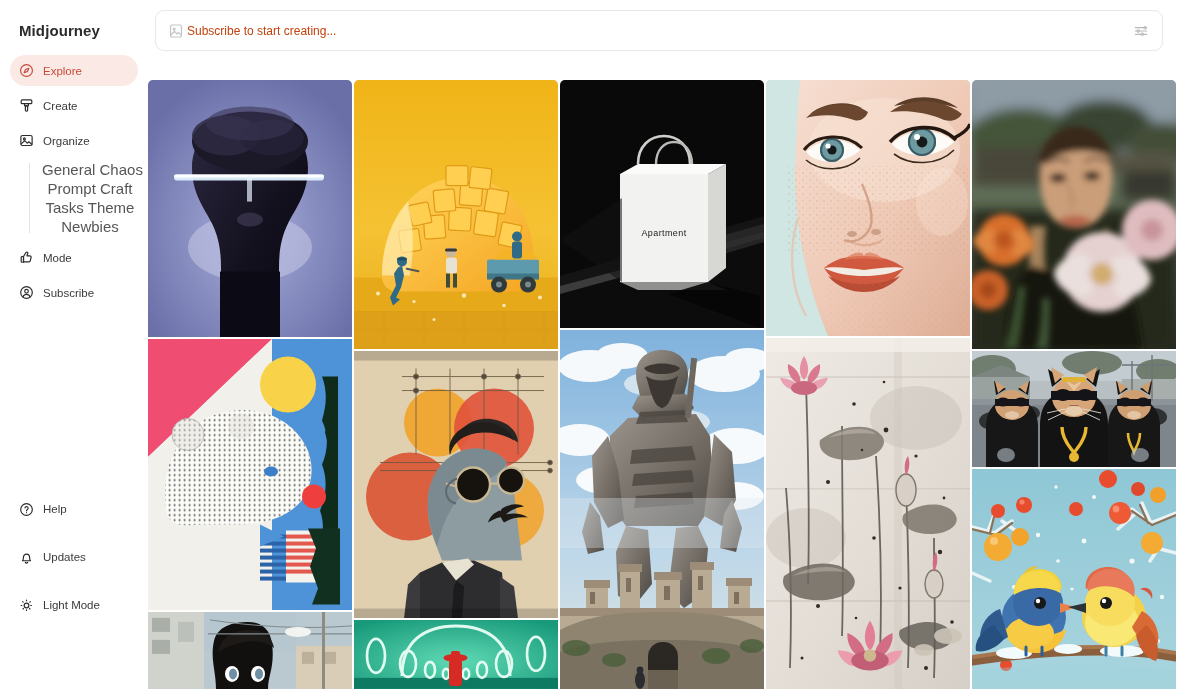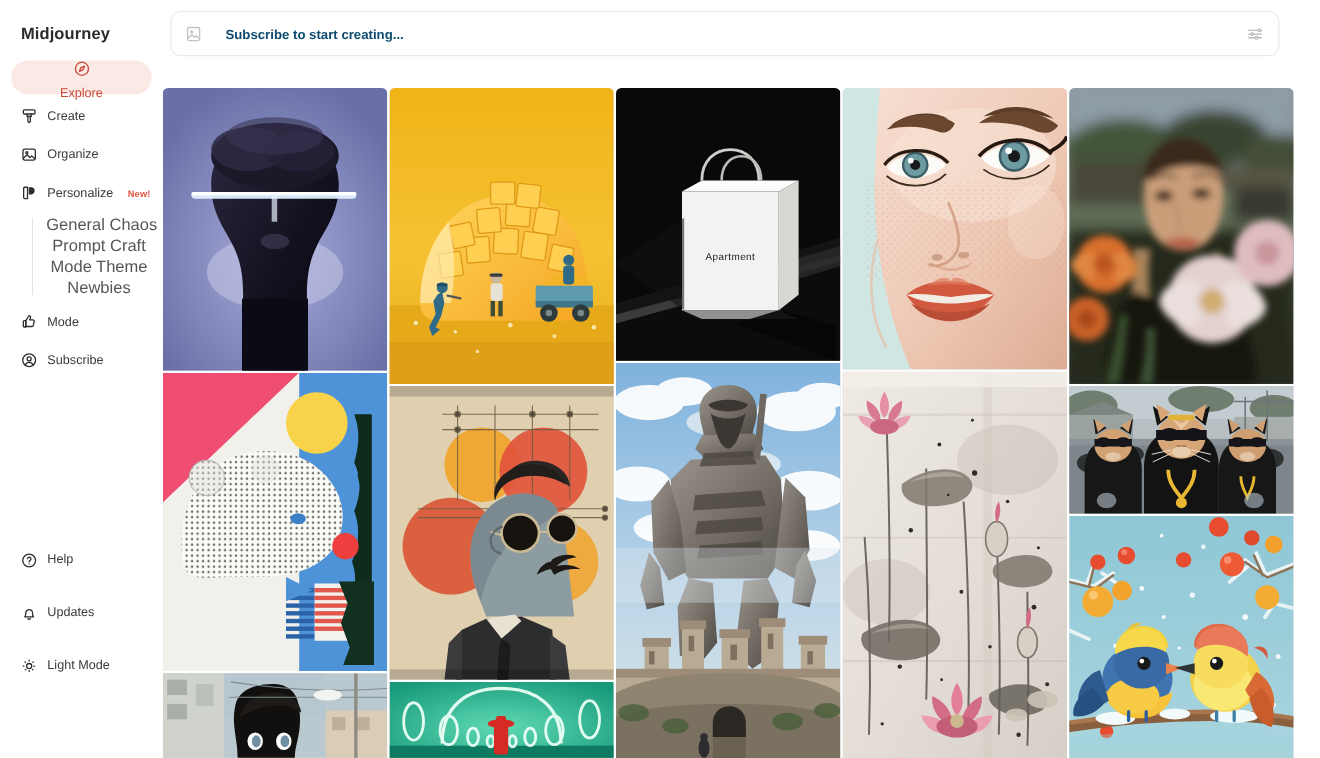--- a/index.html
+++ b/index.html
@@ -33,21 +33,21 @@
     padding: 0 9px;
     border-radius: 16px;
     margin-bottom: 4px;
     cursor: pointer;
     color: #3a3a3a;
     font-size: 11.5px;
     position: relative;
   }
   .nav-item .ico { width: 15px; height: 15px; flex: 0 0 15px; display:flex; align-items:center; justify-content:center; }
   .nav-item .ico svg { display:block; }
-  .nav-item.active { background: #fbe9e6; color: #c8493a; flex-direction: column; }
+  .nav-item.active { background: #fbe9e6; color: #c8493a; }
   .nav-item.active .ico svg { stroke: #c8493a; }
   .nav-label { white-space: nowrap; }
   .badge-new {
     font-size: 8.5px; color: #e0563f; font-weight: 700;
     margin-left: 4px; letter-spacing: .1px;
   }
   .sub-wrap {
     margin: 1px 0 6px 0;
     padding-left: 19px;
     position: relative;
@@ -76,21 +76,21 @@
     position: absolute; left: 7px; top: 10px;
     width: 1008px; height: 41px;
     border: 1px solid #e8e8e8; border-radius: 9px;
     background: #fff;
     display: flex; align-items: center;
     padding: 0 13px 0 12px;
     box-shadow: 0 1px 1px rgba(0,0,0,.012);
   }
   .searchbar .left-ico { width:16px; height:16px; flex:0 0 16px; display:flex; }
   .search-placeholder {
-    margin-left: 21px; font-size: 12px; color: #0c4a6e; flex:1;font-weight:bold;
+    margin-left: 3px; font-size: 12px; color: #c2410c; flex:1;
   }
   .searchbar .right-ico { width:16px;height:16px;flex:0 0 16px; display:flex; cursor:pointer;}
 
   
   .gallery {
     position: absolute; left: 0; top: 80px;
     width: 1189px; height: 609px;
     display: flex; gap: 2px;
     overflow: hidden;
   }
@@ -139,36 +139,26 @@
         <span class="ico">
           <svg width="15" height="15" viewBox="0 0 24 24" fill="none" stroke="#2d2d2d" stroke-width="1.9" stroke-linecap="round" stroke-linejoin="round">
             <rect x="3" y="4" width="18" height="16" rx="2.5"></rect>
             <circle cx="8.6" cy="9.4" r="1.5"></circle>
               <path d="M3.6 17.5l5.4-5.2 4.2 4 2.6-2.3 4.6 4"></path>
           </svg>
         </span>
         <span class="nav-label">Organize</span>
       </div>
 
-      <div class="nav-item">
-        <span class="ico">
-          <svg width="15" height="15" viewBox="0 0 24 24" fill="none" stroke="#2d2d2d" stroke-width="1.9" stroke-linecap="round" stroke-linejoin="round">
-            <path d="M4 5.2A1.6 1.6 0 015.6 3.6h4V20H5.6A1.6 1.6 0 014 18.4z"></path>
-            <path d="M11.4 3.6h3.9c2.9 0 4.7 2.5 4.7 5.2s-1.8 5.2-4.7 5.2h-3.9z" fill="#2d2d2d" stroke="none"></path>
-          </svg>
-        </span>
-        <span class="nav-label">Personalize</span>
-        <span class="badge-new">New!</span>
-      </div>
 
 
       <div class="sub-wrap">
         <div class="sub-item">General Chaos</div>
         <div class="sub-item">Prompt Craft</div>
-        <div class="sub-item">Mode Theme</div>
+        <div class="sub-item">Tasks Theme</div>
         <div class="sub-item">Newbies</div>
       </div>
 
       <div class="nav-item">
         <span class="ico">
           <svg width="15" height="15" viewBox="0 0 24 24" fill="none" stroke="#2d2d2d" stroke-width="1.9" stroke-linecap="round" stroke-linejoin="round">
             <path d="M7.2 10.4v9.2H4.8a1.3 1.3 0 01-1.3-1.3v-6.6a1.3 1.3 0 011.3-1.3z"></path>
             <path d="M7.2 10.4l3.9-6.4a1.7 1.7 0 012.9 1.7l-1.3 3.6h4.7a2 2 0 011.95 2.5l-1.35 5.6a2 2 0 01-1.95 1.5H7.2z"></path>
           </svg>
         </span>

